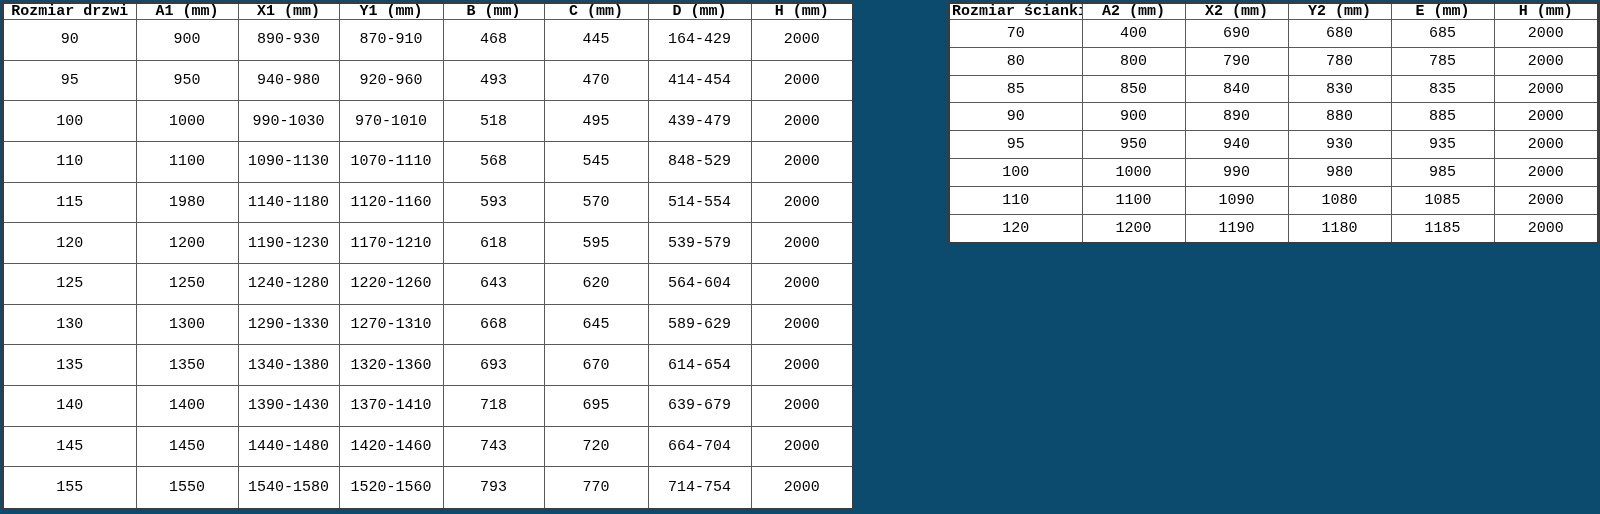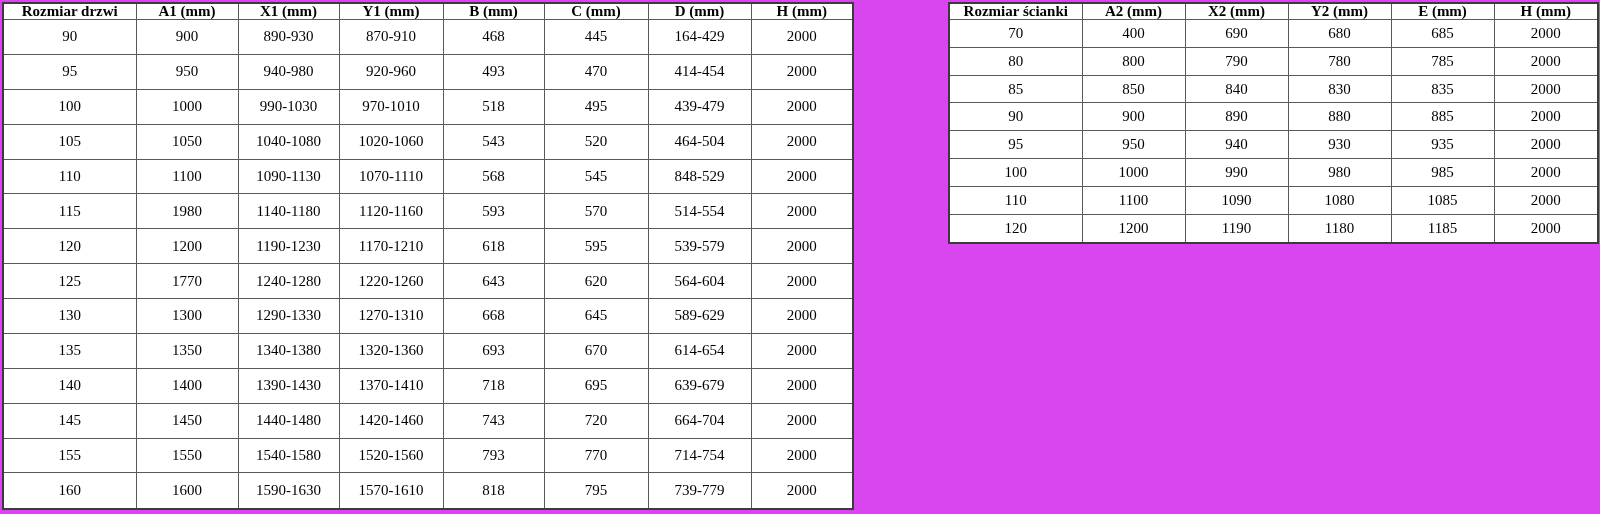--- a/index.html
+++ b/index.html
@@ -4,22 +4,22 @@
 <style>
   html, body {
     margin: 0;
     padding: 0;
     background: #ffffff;
   }
   .page {
     position: relative;
     width: 1600px;
     height: 514px;
-    background: #d946ef;
-    font-family: Liberation Serif, serif;
+    background: #0c4a6e;
+    font-family: Liberation Mono, monospace;
     color: #000000;
     overflow: hidden;
   }
   table.spec-table {
     position: absolute;
     border-collapse: collapse;
     table-layout: fixed;
     background: #ffffff;
     border: 2px solid #3b3b3b;
   }
@@ -110,30 +110,20 @@
           <td>100</td>
           <td>1000</td>
           <td>990-1030</td>
           <td>970-1010</td>
           <td>518</td>
           <td>495</td>
           <td>439-479</td>
           <td>2000</td>
         </tr>
         <tr>
-          <td>105</td>
-          <td>1050</td>
-          <td>1040-1080</td>
-          <td>1020-1060</td>
-          <td>543</td>
-          <td>520</td>
-          <td>464-504</td>
-          <td>2000</td>
-        </tr>
-        <tr>
           <td>110</td>
           <td>1100</td>
           <td>1090-1130</td>
           <td>1070-1110</td>
           <td>568</td>
           <td>545</td>
           <td>848-529</td>
           <td>2000</td>
         </tr>
         <tr>
@@ -151,21 +141,21 @@
           <td>1200</td>
           <td>1190-1230</td>
           <td>1170-1210</td>
           <td>618</td>
           <td>595</td>
           <td>539-579</td>
           <td>2000</td>
         </tr>
         <tr>
           <td>125</td>
-          <td>1770</td>
+          <td>1250</td>
           <td>1240-1280</td>
           <td>1220-1260</td>
           <td>643</td>
           <td>620</td>
           <td>564-604</td>
           <td>2000</td>
         </tr>
         <tr>
           <td>130</td>
           <td>1300</td>
@@ -209,30 +199,20 @@
         <tr>
           <td>155</td>
           <td>1550</td>
           <td>1540-1580</td>
           <td>1520-1560</td>
           <td>793</td>
           <td>770</td>
           <td>714-754</td>
           <td>2000</td>
         </tr>
-        <tr>
-          <td>160</td>
-          <td>1600</td>
-          <td>1590-1630</td>
-          <td>1570-1610</td>
-          <td>818</td>
-          <td>795</td>
-          <td>739-779</td>
-          <td>2000</td>
-        </tr>
       </tbody>
     </table>
 
   <table id="wall-table" class="spec-table">
   <colgroup>
         <col style="width: 133px;">
         <col style="width: 103px;">
         <col style="width: 103px;">
         <col style="width: 103px;">
         <col style="width: 103px;">

